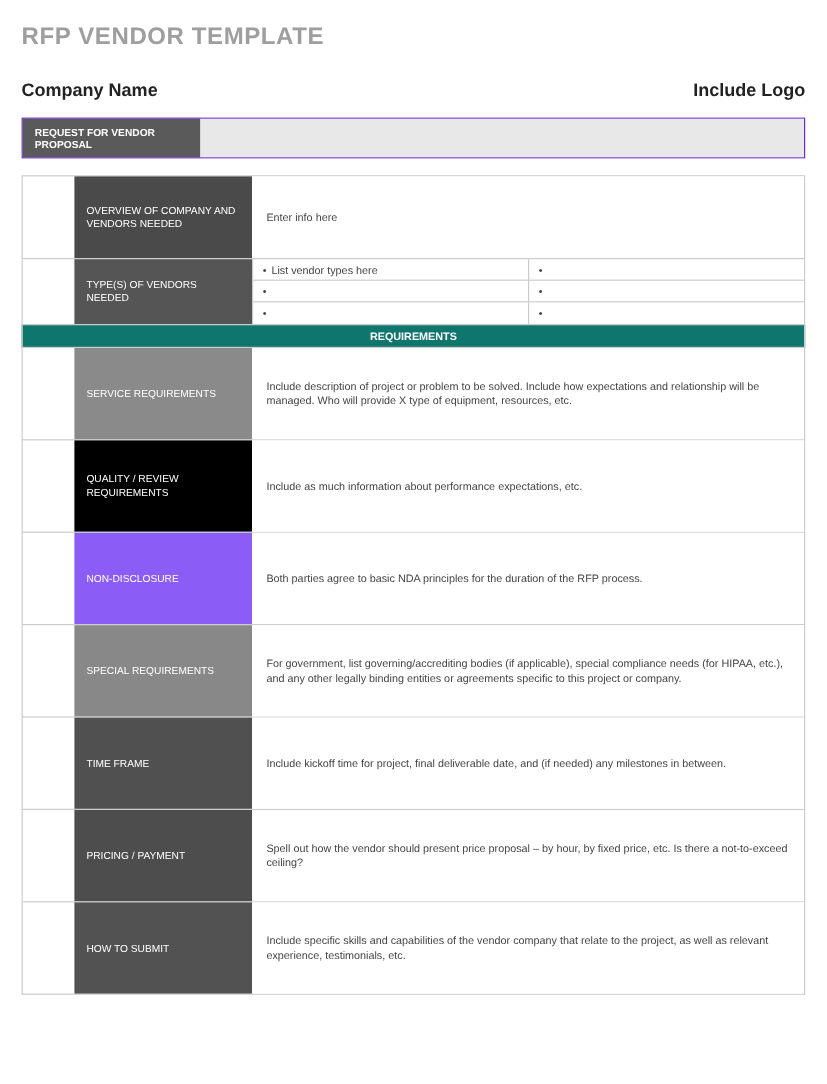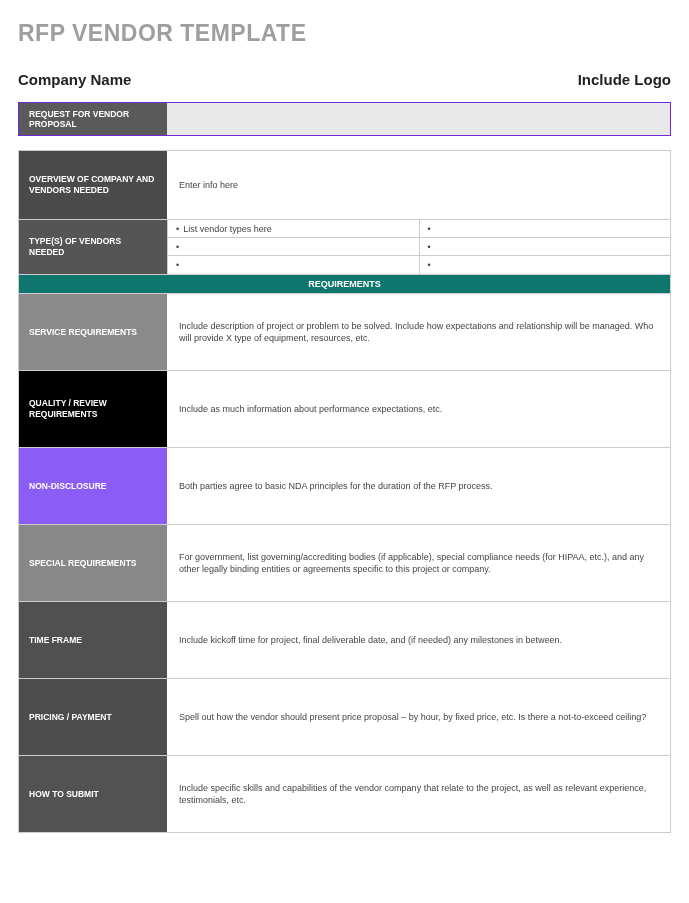--- a/index.html
+++ b/index.html
@@ -5,21 +5,21 @@
     * { box-sizing: border-box; margin: 0; padding: 0; }
     body {
       font-family: Arial, Helvetica, sans-serif;
       background: #ffffff;
       width: 689px;
       padding: 20px 18px;
       font-size: 10px;
       color: #333;
     }
     .main-title {
-      font-size: 23px;
+      font-size: 20px;
       font-weight: bold;
       color: #9e9e9e;
       letter-spacing: 0.5px;
       margin-bottom: 24px;
     }
     .header-row {
       display: flex;
       justify-content: space-between;
       align-items: center;
       margin-bottom: 14px;
@@ -55,25 +55,26 @@
       display: flex;
       border: 1px solid #ccc;
       border-top: none;
     }
     .row:first-child { border-top: 1px solid #ccc; }
     .row-label {
       width: 148px;
       flex-shrink: 0;
       color: #fff;
       font-size: 8.5px;
-      font-weight: bold;
+      font-weight: normal;
       padding: 10px;
       display: flex;
       align-items: center;
       line-height: 1.3;
+      margin-left: 43px;
     }
     .row-content {
       flex: 1;
       padding: 10px 12px;
       font-size: 9px;
       color: #444;
       display: flex;
       align-items: center;
       line-height: 1.4;
       background: #fff;

